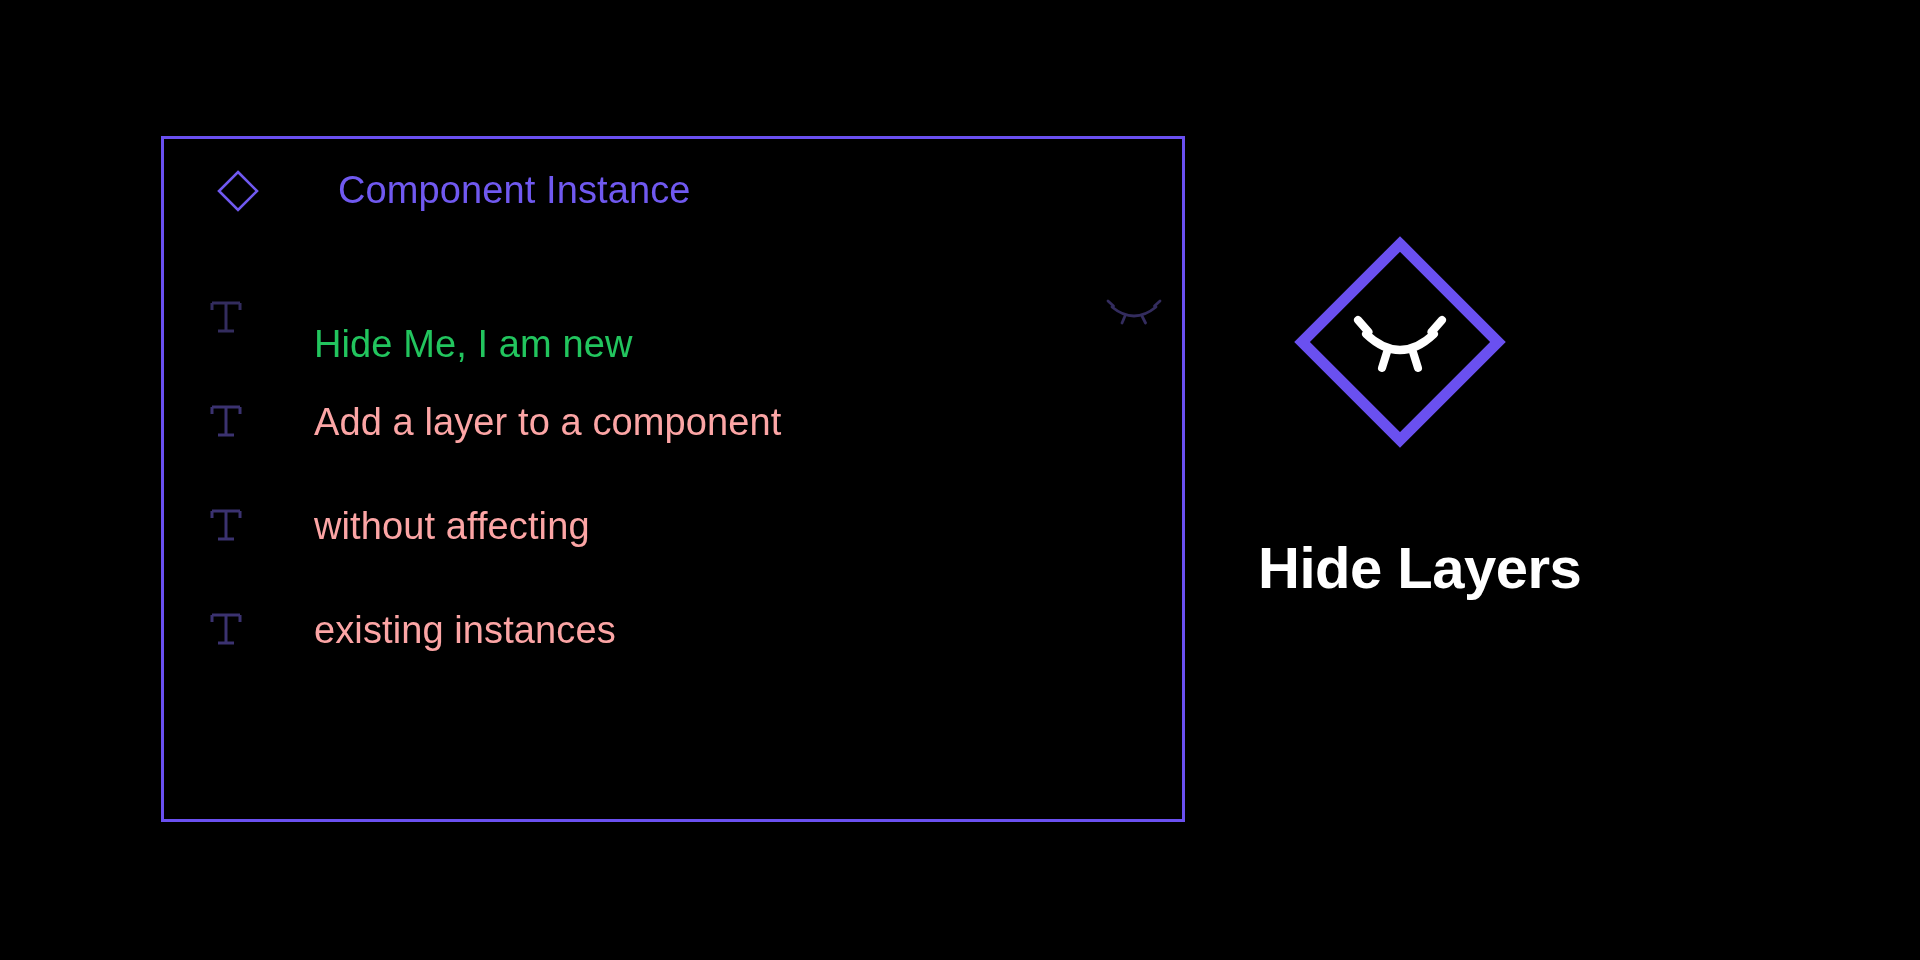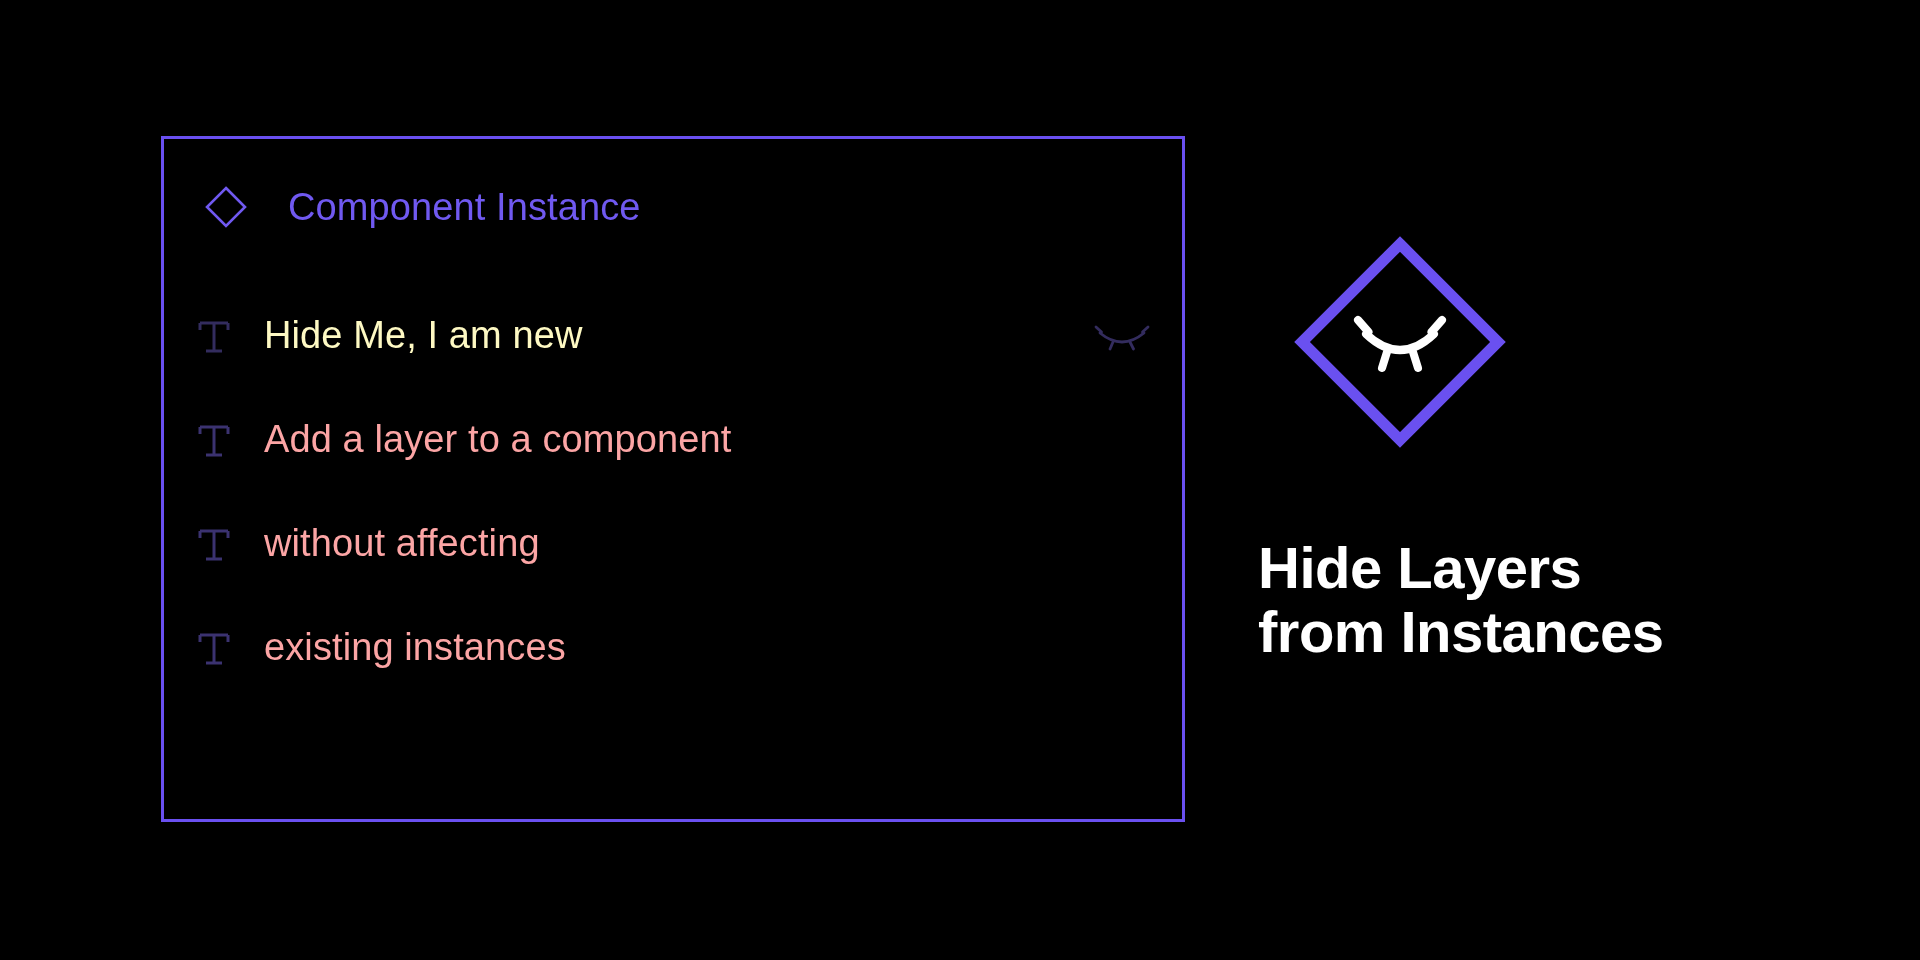--- a/index.html
+++ b/index.html
@@ -22,25 +22,26 @@
     top: 136px;
     width: 1024px;
     height: 686px;
     box-sizing: border-box;
     border: 3px solid #6A50F0;
     background: #000000;
   }
 
   .layer-row {
     position: absolute;
-    left: 0;
+    left: 12px;
     width: 100%;
     height: 60px;
     display: flex;
-    align-items: flex-end;
+    align-items: flex-start;
+    gap: 38px;
   }
 
   .row-icon-slot {
     width: 100px;
     min-width: 100px;
     display: flex;
     align-items: center;
     justify-content: center;
   }
 
@@ -60,21 +61,21 @@
     justify-content: center;
   }
 
   
   #row-component-instance { top: 30px; }
   #row-component-instance .row-label { color: #7059F0; }
   #row-component-instance .row-icon-slot { width: 124px; min-width: 124px; }
 
   
   .text-row .row-label { color: #fca5a5; }
-  .text-row.dimmed .row-label { color: #fef9c3; }
+  .text-row.dimmed .row-label { color: #22c55e; margin-top: 26px; }
 
   .t-glyph { display: block; }
 
   
   #hero {
     position: absolute;
     left: 1258px;
     top: 236px;
     width: 600px;
   }
@@ -196,16 +197,15 @@
         <path d="M-31.5 -10 L-42 -22"></path>
         <path d="M-13 10 L-18 26"></path>
         <path d="M13 10 L18 26"></path>
         <path d="M31.5 -10 L42 -22"></path>
       </g>
     </svg>
   </div>
 
   <div id="hero-headline">
     <span class="hl-line">Hide Layers</span>
-    <span class="hl-line">from Instances</span>
   </div>
 
 </div>
 
 </body></html>

